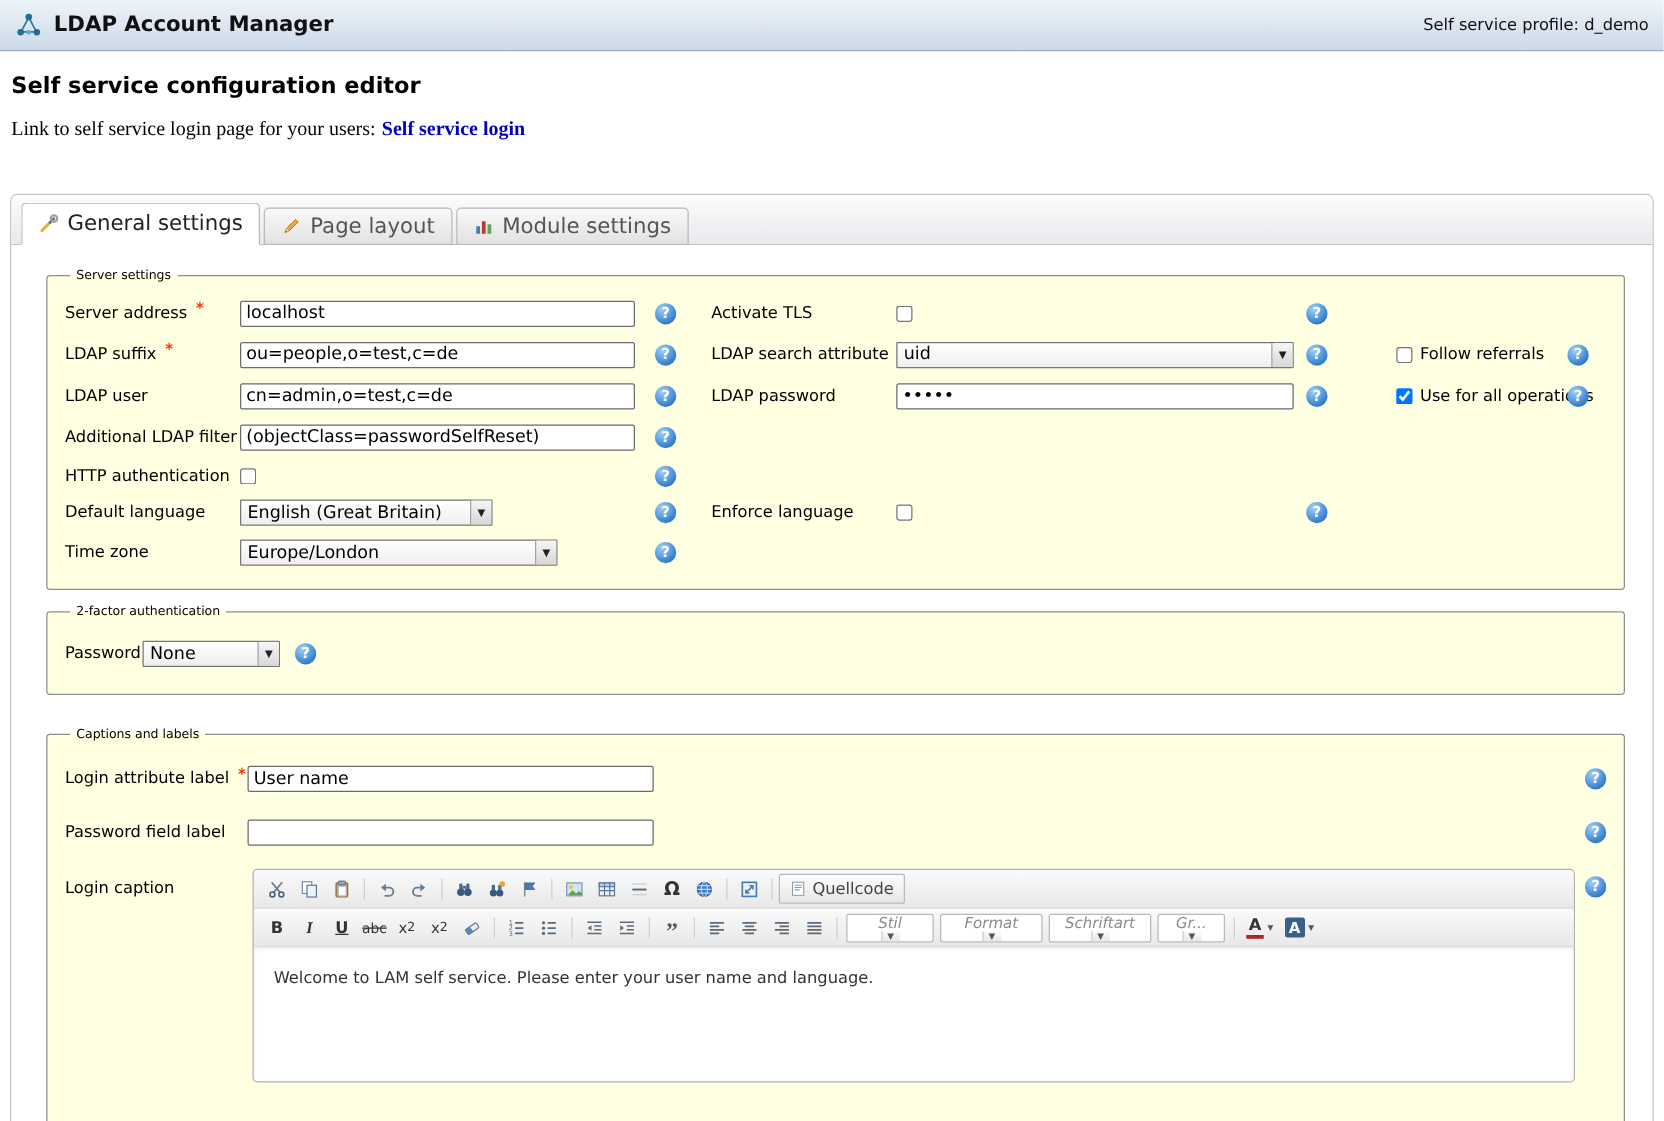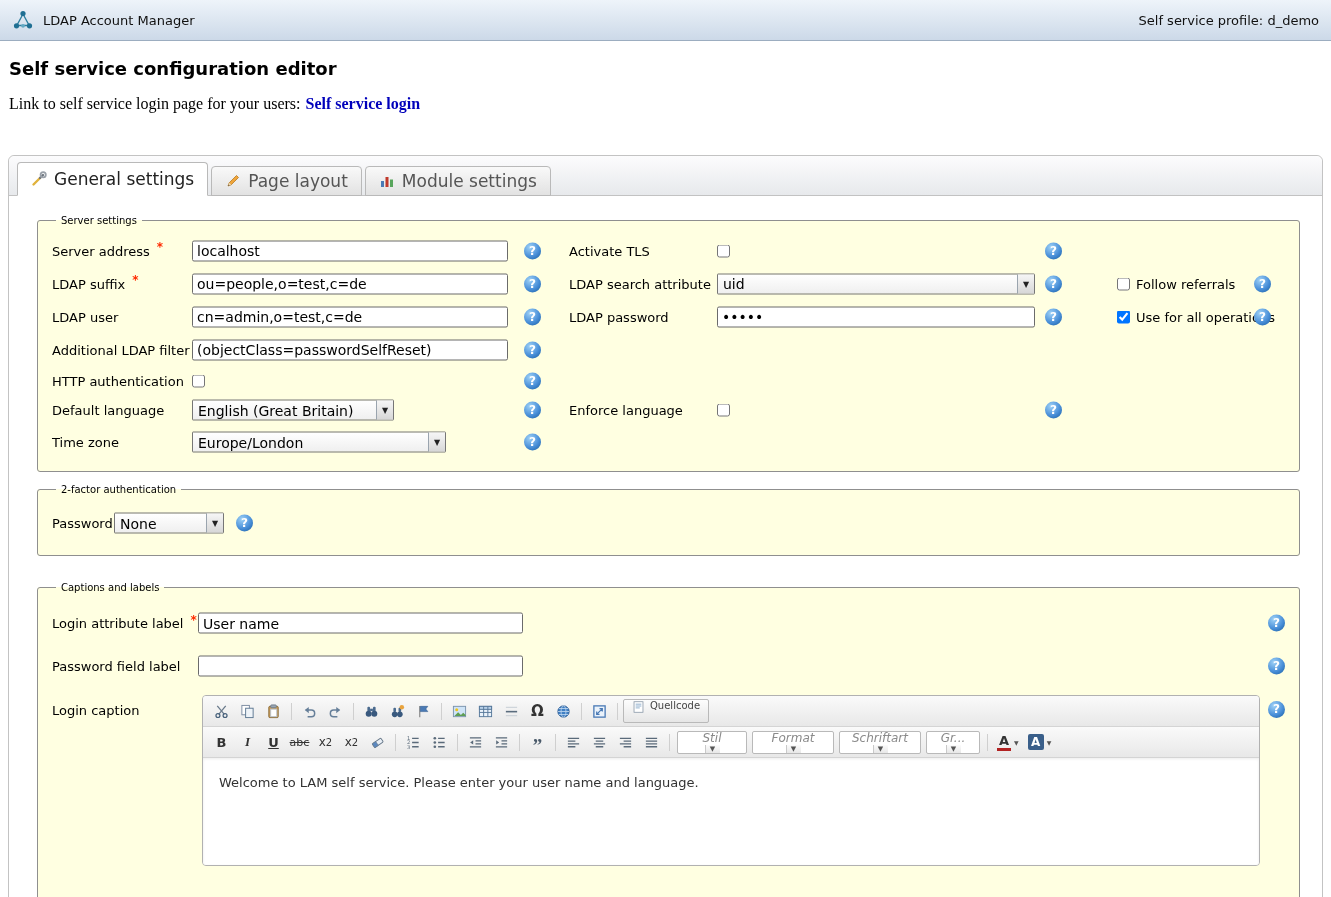--- a/index.html
+++ b/index.html
@@ -10,21 +10,21 @@
     font-size:13px; color:#000;
   }
 
   
   .topbar {
     height:41px; display:flex; align-items:center; justify-content:space-between;
     padding:0 12px; background:linear-gradient(#eef4fa,#ccd9e8);
     border-bottom:1px solid #9cadc0;
   }
   .topbar-left { display:flex; align-items:center; gap:9px; }
-  .topbar-title { font-size:13px; color:#111; }
+  .topbar-title { font-size:17px; color:#111;font-weight:bold; }
   .topbar-right { font-size:13px; color:#111; }
 
   
   h1.page-title { margin:17px 0 0 9px; font-size:18px; font-weight:bold; color:#000; }
   .linkline { margin:16px 0 0 9px; font-family:"Liberation Serif","DejaVu Serif",serif; font-size:16px; color:#000; }
   .login-link { color:#0000bb; font-weight:bold; text-decoration:none; margin-left:5px; cursor:pointer; }
 
   
   .tabs-widget {
     position:absolute; left:8px; top:155px; width:1315px; height:880px;
@@ -112,23 +112,23 @@
   }
   .tsep { width:1px; height:17px; background:#cfcfcf; margin:0 4px; flex:0 0 auto; }
   .glyph-b { font-weight:bold; color:#333; }
   .glyph-i { font-style:italic; font-family:"Liberation Serif",serif; font-weight:bold; color:#333; }
   .glyph-u { text-decoration:underline; font-weight:bold; color:#333; }
   .glyph-s { text-decoration:line-through; font-size:11px; color:#333; }
   .glyph-sub, .glyph-sup { font-size:12px; color:#333; }
   .glyph-omega { font-size:15px; color:#333; font-weight:bold; }
   .glyph-quote { font-family:"Liberation Serif",serif; font-size:19px; font-weight:bold; color:#4a5a6a; line-height:10px; padding-top:8px; }
   .src-btn {
-    display:inline-flex; gap:5px; height:24px; padding:0 8px;
+    display:inline-flex; align-items:center; gap:5px; height:24px; padding:0 8px;
     border:1px solid #b9b9b9; border-radius:2px; color:#444; cursor:pointer;
-    background:linear-gradient(#fdfdfd,#e6e6e6); font-size:10px;
+    background:linear-gradient(#fdfdfd,#e6e6e6); font-size:13px;
   }
   .combo {
     display:inline-flex; align-items:center; height:23px; margin:0 2px;
     border:1px solid #b9b9b9; border-radius:2px; background:#fff; cursor:pointer;flex-direction:column;
   }
   .combo .clabel { flex:1; display:flex; align-items:center; padding:0 6px; color:#8a8a8a; font-style:italic; font-size:12px; overflow:hidden; }
   .combo .carrow {
     width:15px; display:flex; align-items:center; justify-content:center;
     border-left:1px solid #c9c9c9; background:linear-gradient(#fbfbfb,#e7e7e7);
     font-size:7px; color:#555;

